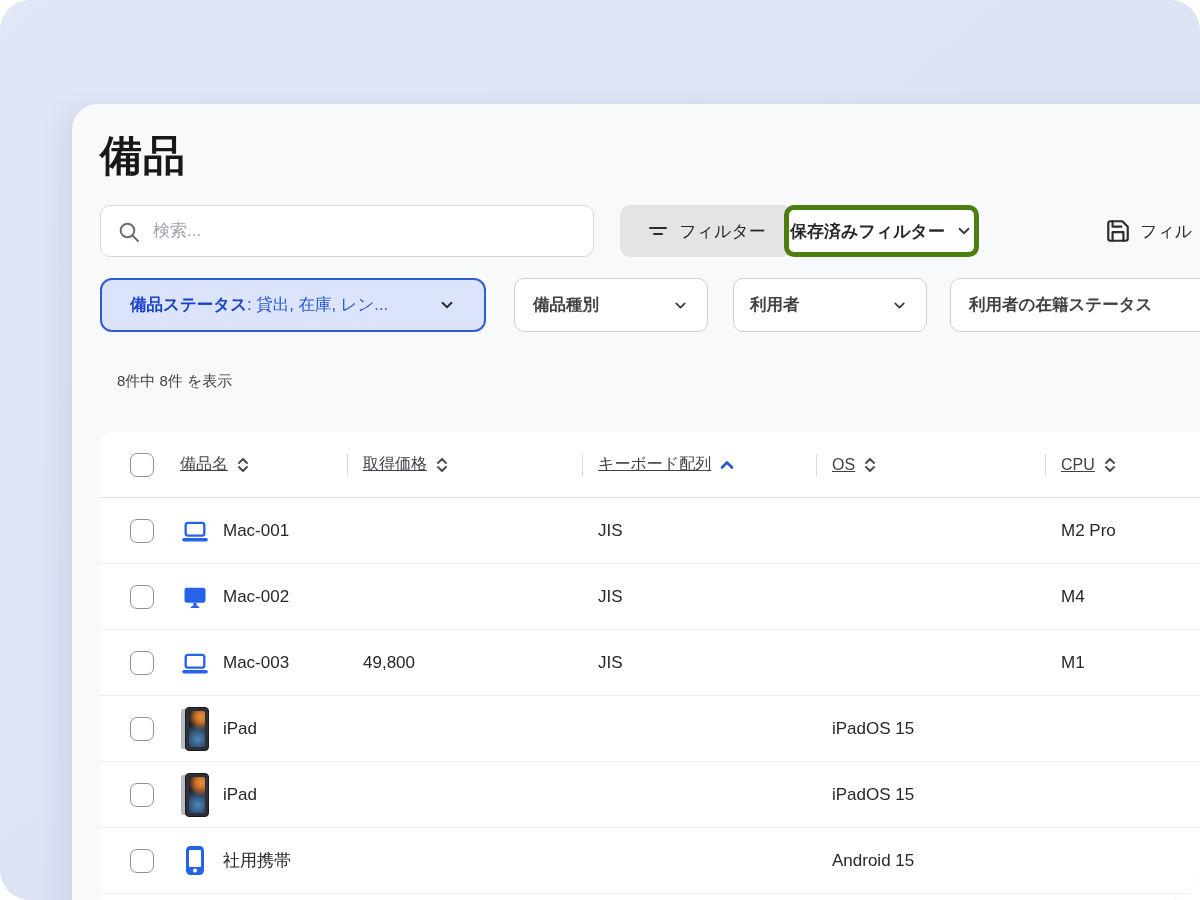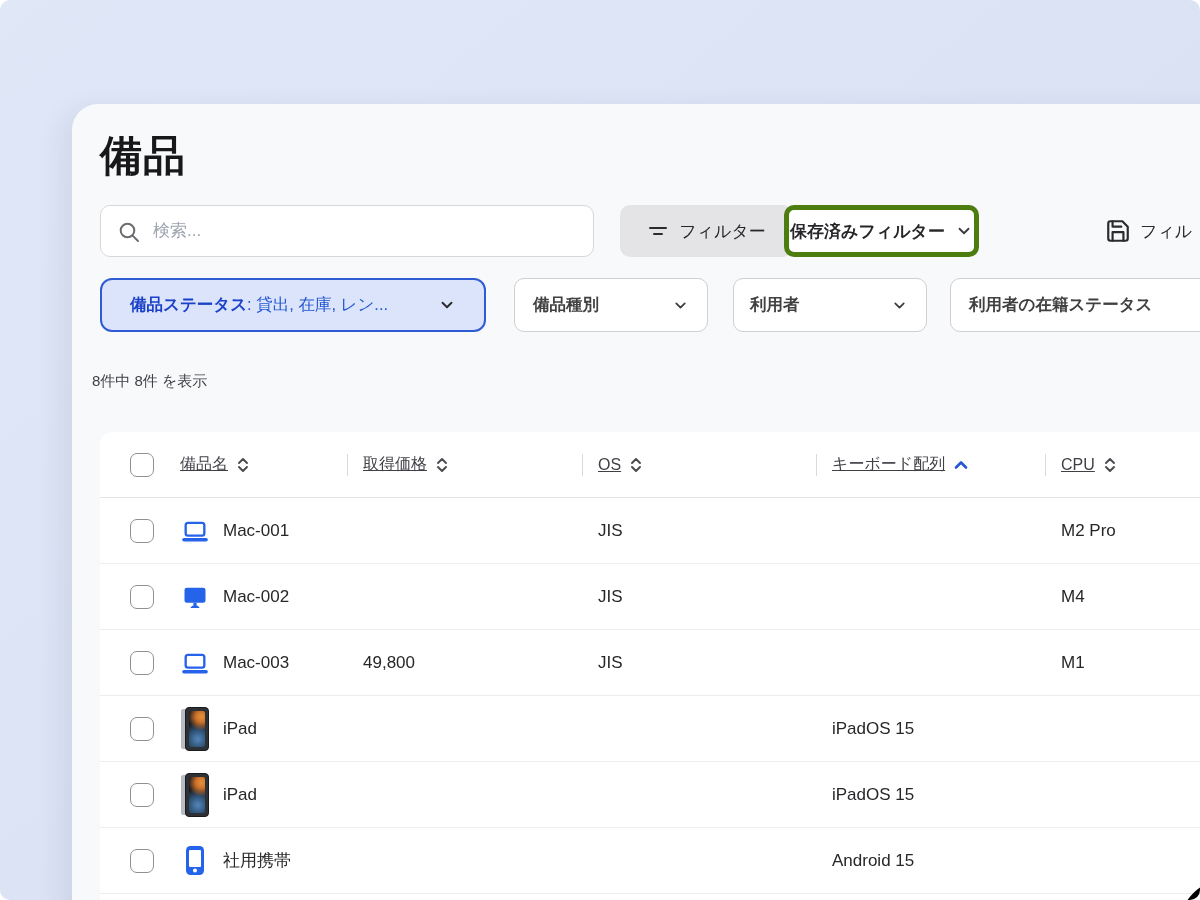--- a/index.html
+++ b/index.html
@@ -1,21 +1,21 @@
 <!DOCTYPE html>
 <html><head>
 <meta charset="utf-8">
 <style>
   * { margin:0; padding:0; box-sizing:border-box; }
   html,body { width:1200px; height:900px; background:#ffffff; overflow:hidden;
               font-family:"Liberation Sans","DejaVu Sans",sans-serif; }
 
   .screen { position:absolute; inset:0; width:1200px; height:900px;
             background:linear-gradient(140deg,#e0e7f7 0%,#dbe2f4 60%,#dde4f5 100%);
-            border-radius:10px; overflow:hidden; }
+            border-radius:30px; overflow:hidden; }
 
   .card { position:absolute; left:72px; top:104px; width:1180px; height:846px;
           background:#f8f9fa; border-top-left-radius:26px;
           box-shadow:-10px 6px 28px rgba(30,40,80,0.08); }
 
   .page-title { position:absolute; left:28px; top:24px; font-size:42px; font-weight:700;
                 color:#18181b; letter-spacing:1px; }
 
   
   .search-box { position:absolute; left:28px; top:101px; width:494px; height:52px;
@@ -44,21 +44,21 @@
 
   .dropdown { position:absolute; top:174px; height:54px; background:#ffffff;
               border:1px solid #cfcfd4; border-radius:10px; display:flex; align-items:center;
               padding:0 18px; font-size:16.5px; font-weight:700; color:#404040;
               white-space:nowrap; cursor:pointer; }
   .dropdown .dd-label { flex:1; }
   #dd-type  { left:442px; width:194px; }
   #dd-user  { left:661px; width:194px;padding-left:16px; }
   #dd-status{ left:878px; width:330px; }
 
-  .result-count { position:absolute; left:20px; top:268px; font-size:15px; color:#3f3f46; }
+  .result-count { position:absolute; left:45px; top:268px; font-size:15px; color:#3f3f46; }
 
   
   .table { position:absolute; left:28px; top:328px; width:1152px; height:518px;
            background:#ffffff; border-top-left-radius:12px; }
   .trow { display:grid; grid-template-columns:64px 183px 235px 234px 229px 1fr;
           height:66px; align-items:center; border-bottom:1px solid #ededee; }
   .trow.head { border-bottom:1px solid #e4e4e7; }
   .cell { padding-left:16px; font-size:17px; color:#27272a; display:flex; align-items:center;
           gap:8px; height:100%; }
   .cell.check { padding-left:30px; }
@@ -165,30 +165,30 @@
             </svg>
         </div>
         <div class="cell divided">
           <span>取得価格</span>
           <svg width="14" height="20" viewBox="0 0 14 20" fill="none" stroke="#4a4a4f" stroke-width="1.9" stroke-linecap="round" stroke-linejoin="round">
               <path d="M3 8 L7 4 L11 8"></path>
               <path d="M3 12 L7 16 L11 12"></path>
             </svg>
         </div>
         <div class="cell divided">
+          <span>キーボード配列</span>
+          <svg width="16" height="14" viewBox="0 0 16 14" fill="none" stroke="#2456d6" stroke-width="2.6" stroke-linecap="round" stroke-linejoin="round">
+              <path d="M3 9.5 L8 4.5 L13 9.5"></path>
+            </svg>
+        </div>
+        <div class="cell divided">
           <span>OS</span>
           <svg width="14" height="20" viewBox="0 0 14 20" fill="none" stroke="#4a4a4f" stroke-width="1.9" stroke-linecap="round" stroke-linejoin="round">
               <path d="M3 8 L7 4 L11 8"></path>
               <path d="M3 12 L7 16 L11 12"></path>
-            </svg>
-        </div>
-        <div class="cell divided">
-          <span>キーボード配列</span>
-          <svg width="16" height="14" viewBox="0 0 16 14" fill="none" stroke="#2456d6" stroke-width="2.6" stroke-linecap="round" stroke-linejoin="round">
-              <path d="M3 9.5 L8 4.5 L13 9.5"></path>
             </svg>
         </div>
         <div class="cell divided">
           <span>CPU</span>
           <svg width="14" height="20" viewBox="0 0 14 20" fill="none" stroke="#4a4a4f" stroke-width="1.9" stroke-linecap="round" stroke-linejoin="round">
               <path d="M3 8 L7 4 L11 8"></path>
               <path d="M3 12 L7 16 L11 12"></path>
             </svg>
         </div>
       </div>

